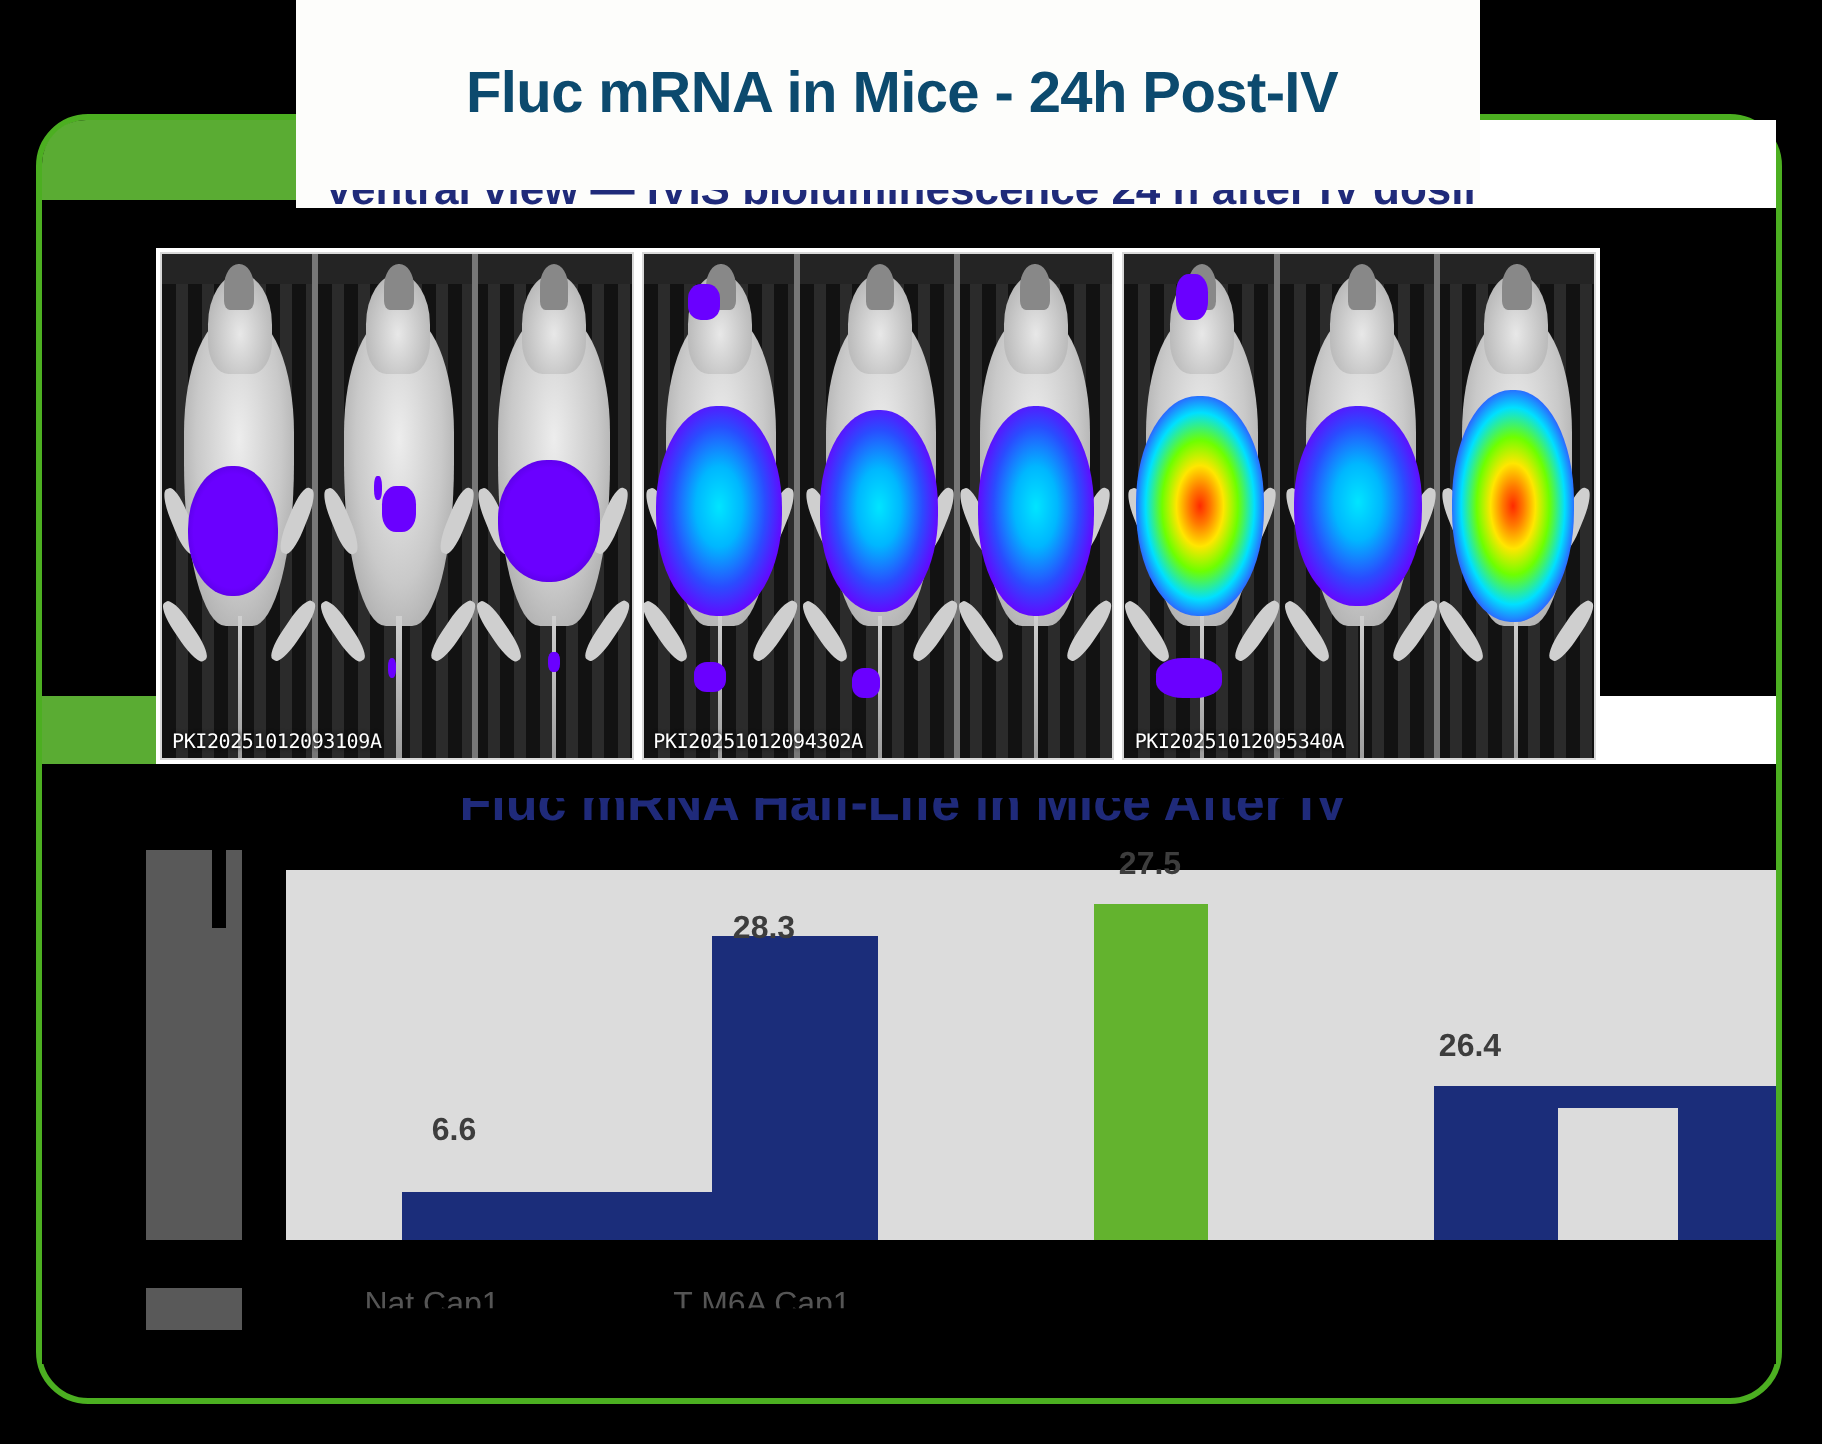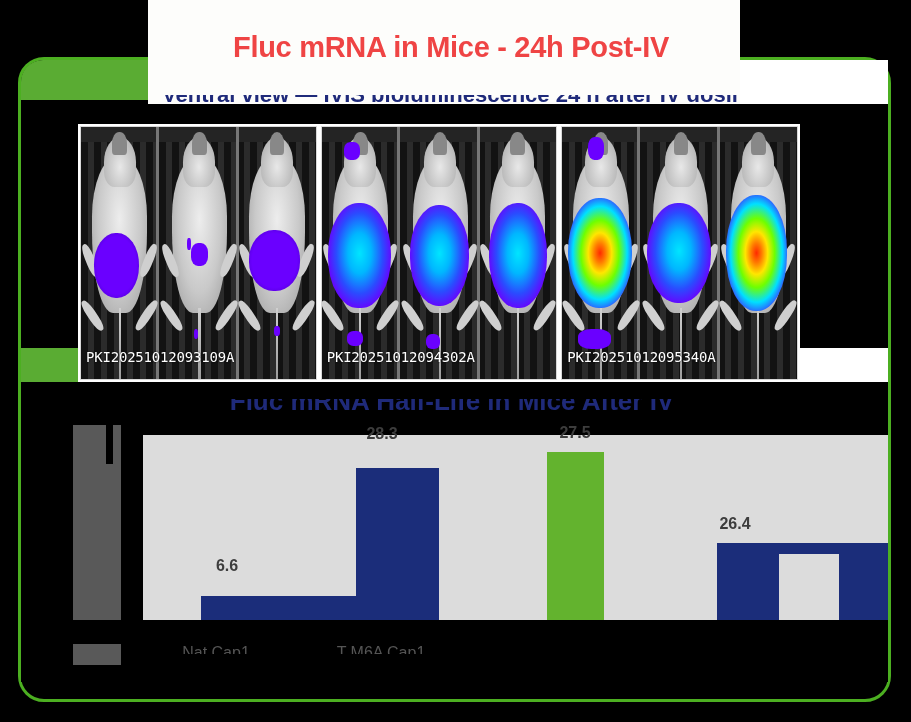--- a/index.html
+++ b/index.html
@@ -15,41 +15,41 @@
   #header-band{position:absolute;left:21px;top:60px;width:867px;height:40px;
       background:#5aac33;border-radius:22px 22px 0 0;}
 
   
   #left-accent{position:absolute;left:21px;top:348px;width:57px;height:34px;
       background:#5aac33;}
 
   
   #title-banner{position:absolute;left:148px;top:0;width:592px;height:95px;
       background:#fdfdfb;display:flex;align-items:center;justify-content:center;}
-  #title-text{color:#ef4444;font-size:29px;font-weight:bold;letter-spacing:-.3px;
+  #title-text{color:#0c4a6e;font-size:29px;font-weight:bold;letter-spacing:-.3px;
       white-space:nowrap;margin-left:14px;}
 
   
   #subtitle-strip{position:absolute;left:148px;top:95px;width:592px;height:9px;
       background:#fdfdfb;overflow:hidden;}
   #subtitle-text{position:absolute;left:14px;top:-13px;color:#1f2a7a;
       font-size:22px;font-weight:bold;white-space:nowrap;}
 
   
   #right-white{position:absolute;left:740px;top:60px;width:148px;height:44px;
       background:#fff;}
   #white-row-2{position:absolute;left:740px;top:348px;width:148px;height:34px;
       background:#fff;}
 
   
   #imaging-strip{position:absolute;left:78px;top:124px;width:722px;height:258px;
       background:#fff;display:flex;gap:4px;padding:2px;box-sizing:border-box;}
   .ivis-panel{position:relative;flex:1;background:#1b1b1b;overflow:hidden;
       border:1px solid #d8d8d8;box-sizing:border-box;}
-  .panel-id{position:absolute;left:5px;bottom:14px;color:#fff;font-size:14px;
+  .panel-id{position:absolute;left:5px;bottom:2px;color:#fff;font-size:10px;
       font-family:"DejaVu Sans Mono",monospace;letter-spacing:-.2px;
       text-shadow:0 0 2px #000;z-index:9;}
   .rack{position:absolute;left:0;top:0;width:100%;height:100%;
       background:
         repeating-linear-gradient(90deg,#121212 0 7px,#2b2b2b 7px 13px);}
   .rack-top{position:absolute;left:0;top:0;width:100%;height:15px;background:#242424;}
   .divider{position:absolute;top:0;width:3px;height:100%;background:#777;}
 
   .mouse{position:absolute;bottom:0;width:31%;height:100%;}
   .body{position:absolute;left:12%;top:12%;width:76%;height:62%;
@@ -274,21 +274,21 @@
   <div id="plot">
     <div class="bar" style="left:58px;width:155px;height:24px;background:#1b2d7a"></div>
     <div class="bar" style="left:213px;width:83px;height:152px;background:#1b2d7a"></div>
     <div class="bar" style="left:404px;width:57px;height:168px;background:#63b32e"></div>
     <div class="bar" style="left:574px;width:171px;height:77px;background:#1b2d7a"></div>
   </div>
 
   <div id="bar4-notch"></div>
 
   <div class="bar-label" style="left:176px;top:175px;width:60px">6.6</div>
-  <div class="bar-label" style="left:331px;top:43px;width:60px">28.3</div>
+  <div class="bar-label" style="left:331px;top:74px;width:60px">28.3</div>
   <div class="bar-label" style="left:519px;top:42px;width:70px">27.5</div>
   <div class="bar-label" style="left:679px;top:133px;width:70px">26.4</div>
 
   <div id="occluder"></div>
 
   <div class="cat-label" style="left:135px;width:120px">Nat Cap1</div>
   <div class="cat-label" style="left:295px;width:130px">T M6A Cap1</div>
 
   <div id="occluder2"></div>
 </div>

